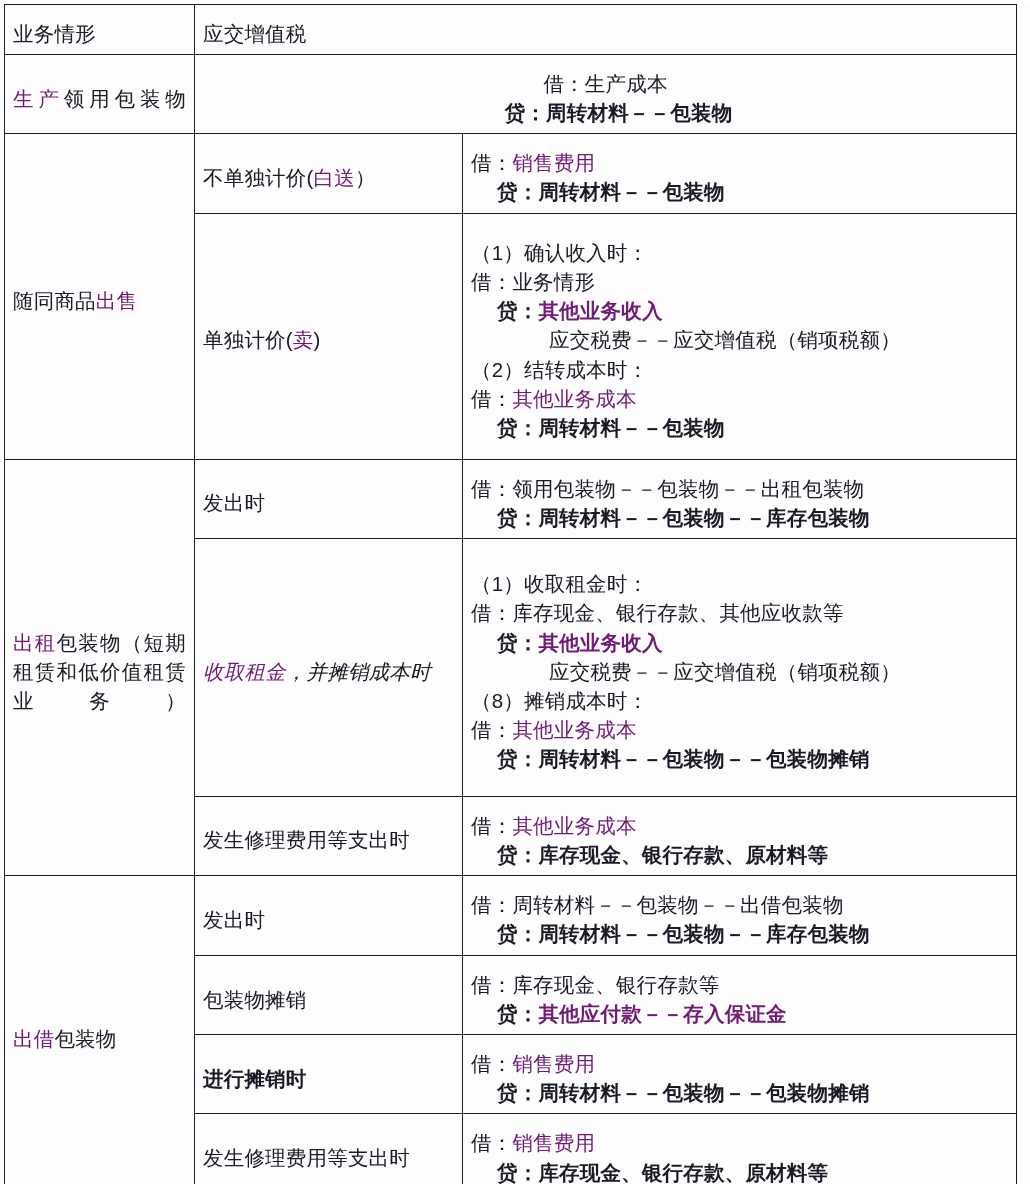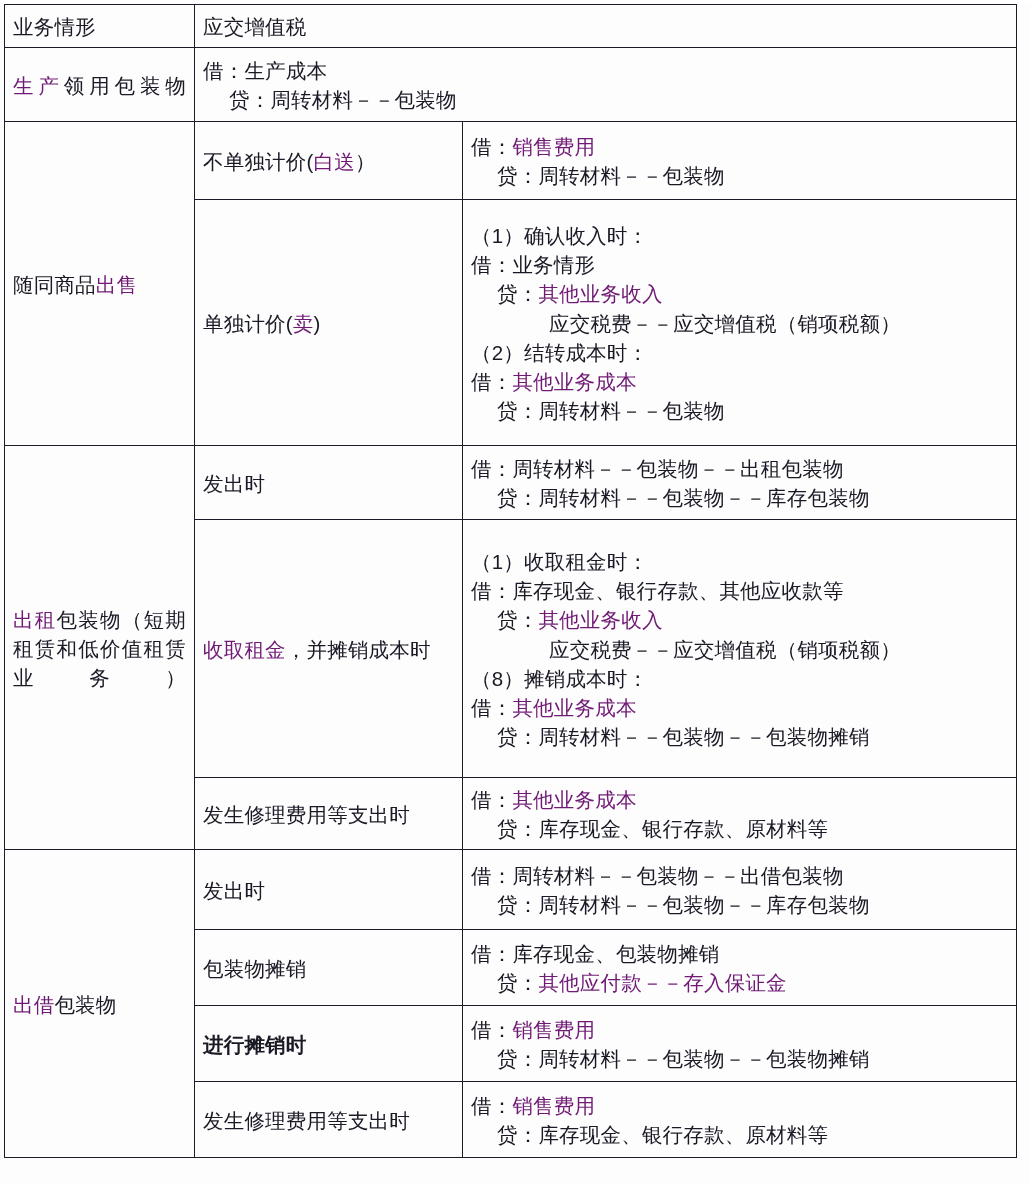--- a/index.html
+++ b/index.html
@@ -27,21 +27,21 @@
     border-collapse: collapse;
     table-layout: fixed;
     width: 1012px;
     margin: 4px 0 0 4px;
     background: #fdfdfd;
   }
 
   table.acct td {
     border: 1.6px solid #1c1c28;
     vertical-align: middle;
-    padding: 7px 8px 6px 8px;
+    padding: 14px 8px 6px 8px;
     box-sizing: border-box;
     line-height: 1.42;
     font-size: 20.5px;
     letter-spacing: 0.2px;
   }
 
   
   col.c1 { width: 190px; }
   col.c2 { width: 268px; }
   col.c3 { width: 554px; }
@@ -70,21 +70,21 @@
     letter-spacing: 0.4px;
   }
 
   .entry {
     font-size: 20.5px;
     letter-spacing: 0.3px;
     line-height: 1.45;
   }
 
   .ln { display: block; white-space: nowrap; }
-  .ind1 { padding-left: 26px; }
+  .ind1 { padding-left: 26px; font-weight: bold; }
   .ind2 { padding-left: 78px; }
 
   .red { color: #701a75; }
 </style>
 </head>
 <body>
 
 <div class="sheet">
   <table class="acct">
     <colgroup>
@@ -94,21 +94,21 @@
     </colgroup>
     <tbody>
 
       <tr>
         <td class="hdr">业务情形</td>
         <td class="hdr" colspan="2">应交增值税</td>
       </tr>
 
       <tr>
         <td class="scenario" style="height:74px;"><span class="red">生产</span><span>领用包装物</span></td>
-        <td class="entry" colspan="2" style="height:74px;">
+        <td class="entry" colspan="2" style="height:74px;text-align:center;">
           <span class="ln">借：生产成本</span>
           <span class="ln ind1">贷：周转材料－－包装物</span>
         </td>
       </tr>
 
       <tr>
         <td class="scenario plain" rowspan="2" style="text-align:center;text-align-last:left;"><span>随同商品</span><span class="red">出售</span></td>
         <td class="cond" style="height:78px;"><span>不单独计价(</span><span class="red">白送</span><span>）</span></td>
         <td class="entry">
           <span class="ln"><span>借：</span><span class="red">销售费用</span></span>
@@ -126,27 +126,27 @@
           <span class="ln">（2）结转成本时：</span>
           <span class="ln"><span>借：</span><span class="red">其他业务成本</span></span>
           <span class="ln ind1">贷：周转材料－－包装物</span>
         </td>
       </tr>
 
       <tr>
         <td class="scenario" rowspan="3"><span class="red">出租</span><span>包装物（短期租赁和低价值租赁业务）</span></td>
         <td class="cond" style="height:74px;">发出时</td>
         <td class="entry">
-          <span class="ln">借：周转材料－－包装物－－出租包装物</span>
+          <span class="ln">借：领用包装物－－包装物－－出租包装物</span>
           <span class="ln ind1">贷：周转材料－－包装物－－库存包装物</span>
         </td>
       </tr>
 
       <tr>
-        <td class="cond" style="height:258px;"><span class="red">收取租金</span><span>，并摊销成本时</span></td>
+        <td class="cond" style="height:258px;font-style:italic;"><span class="red">收取租金</span><span>，并摊销成本时</span></td>
         <td class="entry">
           <span class="ln">（1）收取租金时：</span>
           <span class="ln">借：库存现金、银行存款、其他应收款等</span>
           <span class="ln ind1"><span>贷：</span><span class="red">其他业务收入</span></span>
           <span class="ln ind2">应交税费－－应交增值税（销项税额）</span>
           <span class="ln">（8）摊销成本时：</span>
           <span class="ln"><span>借：</span><span class="red">其他业务成本</span></span>
           <span class="ln ind1">贷：周转材料－－包装物－－包装物摊销</span>
         </td>
       </tr>
@@ -164,21 +164,21 @@
         <td class="cond" style="height:80px;">发出时</td>
         <td class="entry">
           <span class="ln">借：周转材料－－包装物－－出借包装物</span>
           <span class="ln ind1">贷：周转材料－－包装物－－库存包装物</span>
         </td>
       </tr>
 
       <tr>
         <td class="cond" style="height:76px;">包装物摊销</td>
         <td class="entry">
-          <span class="ln">借：库存现金、包装物摊销</span>
+          <span class="ln">借：库存现金、银行存款等</span>
           <span class="ln ind1"><span>贷：</span><span class="red">其他应付款－－存入保证金</span></span>
         </td>
       </tr>
 
       <tr>
         <td class="cond" style="height:76px;font-weight:bold;">进行摊销时</td>
         <td class="entry">
           <span class="ln"><span>借：</span><span class="red">销售费用</span></span>
           <span class="ln ind1">贷：周转材料－－包装物－－包装物摊销</span>
         </td>

